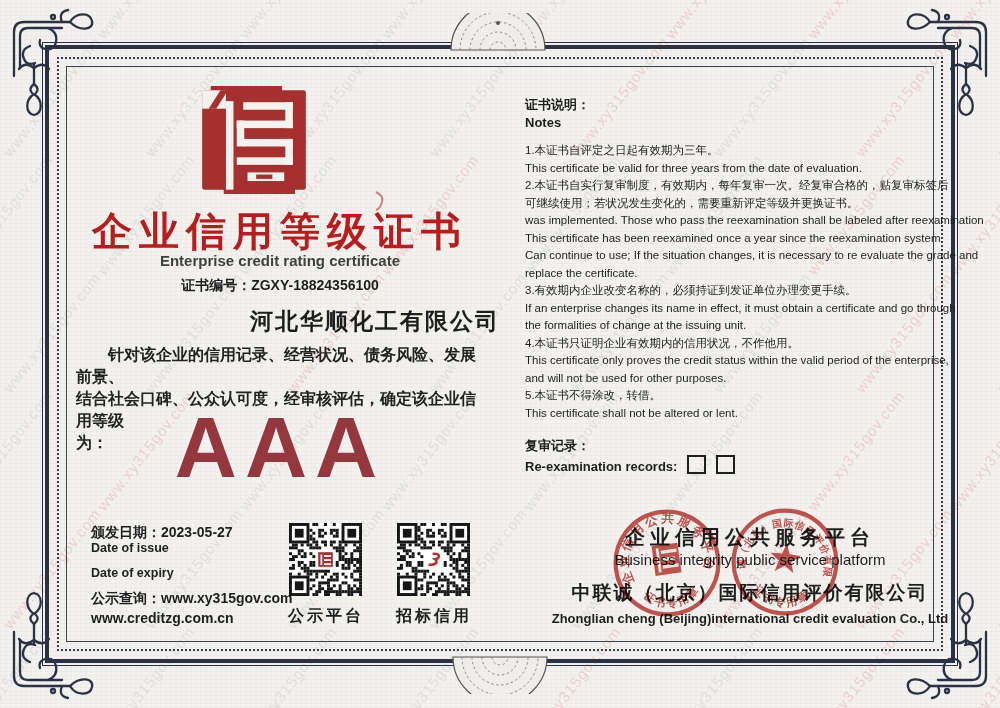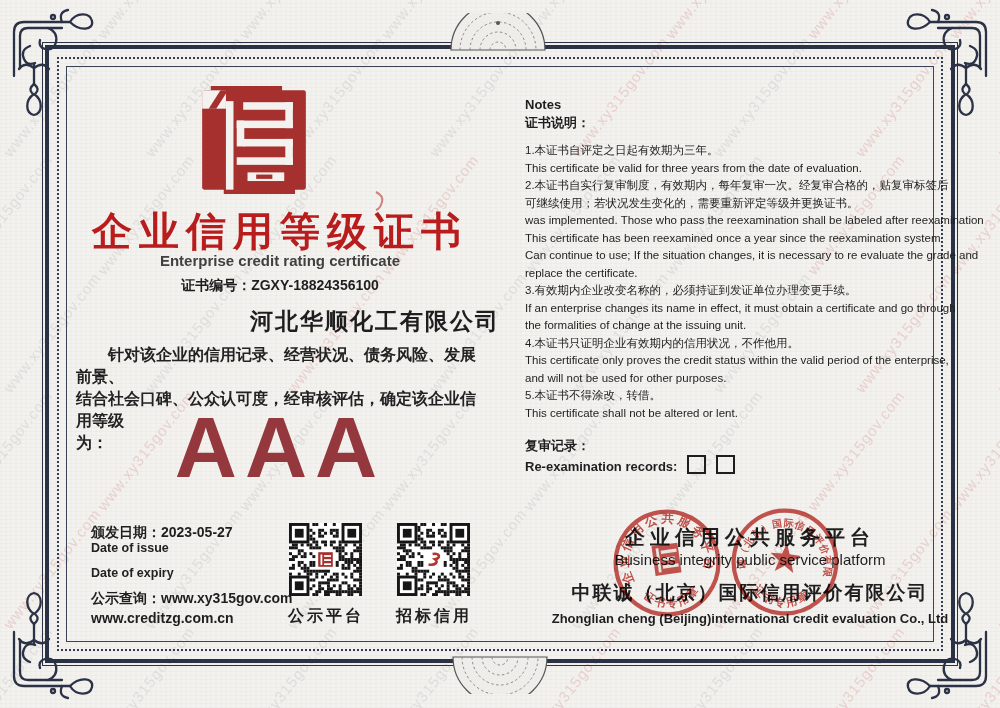--- a/index.html
+++ b/index.html
@@ -732,22 +732,22 @@
       </g>
       <g>
         <rect x="9.5" y="9.5" width="6" height="6" fill="#fff"></rect>
         <path d="M10.8,14.2 C13,14.6 14.4,13.4 13,12.4 C15.2,12 14.6,10.2 12.2,10.6" fill="none" stroke="#b3352f" stroke-width="0.9"></path>
       </g>
     </svg></div>
 <div class="abs qr-label" id="qr1-label">公示平台</div>
 <div class="abs qr-label" id="qr2-label">招标信用</div>
 
 <div class="abs" id="notes">
+  <div class="n-head">证书说明：</div>
   <div class="n-head">Notes</div>
-  <div class="n-head">证书说明：</div>
   <div id="notes-lines">
       <div class="nl zh">1.本证书自评定之日起有效期为三年。</div>
       <div class="nl">This certificate be valid for three years from the date of evaluation.</div>
       <div class="nl zh">2.本证书自实行复审制度，有效期内，每年复审一次。经复审合格的，贴复审标签后</div>
       <div class="nl zh">可继续使用；若状况发生变化的，需要重新评定等级并更换证书。</div>
       <div class="nl">was implemented. Those who pass the reexamination shall be labeled after reexamination</div>
       <div class="nl">This certificate has been reexamined once a year since the reexamination system</div>
       <div class="nl">Can continue to use; If the situation changes, it is necessary to re evaluate the grade and</div>
       <div class="nl">replace the certificate.</div>
       <div class="nl zh">3.有效期内企业改变名称的，必须持证到发证单位办理变更手续。</div>

